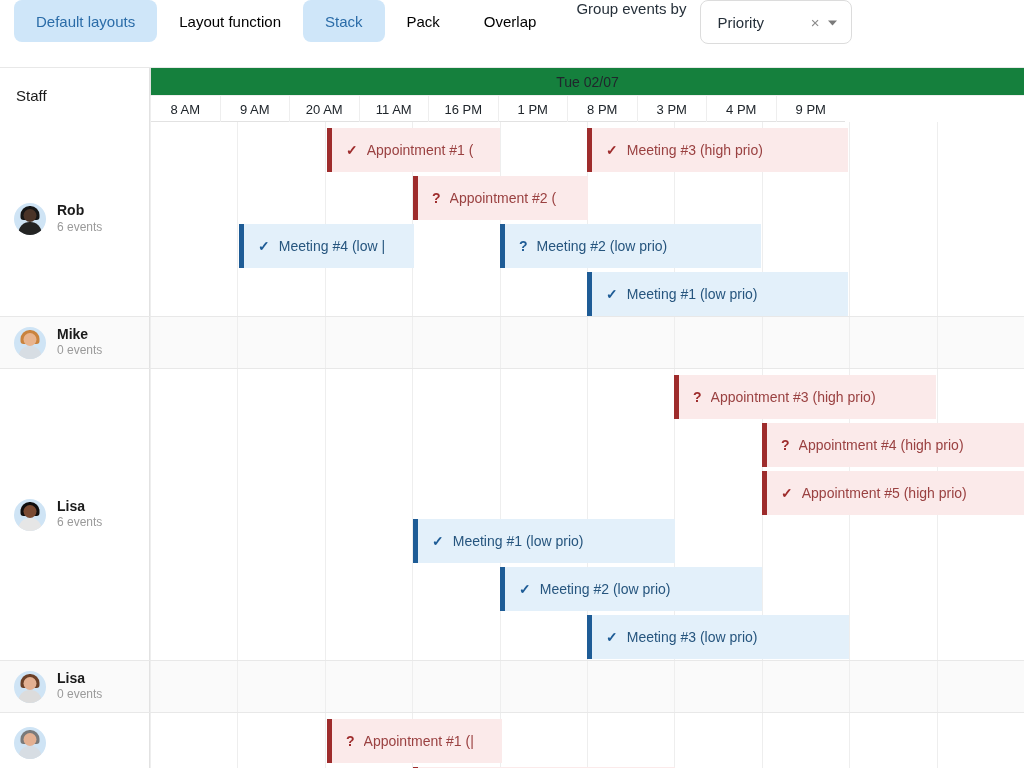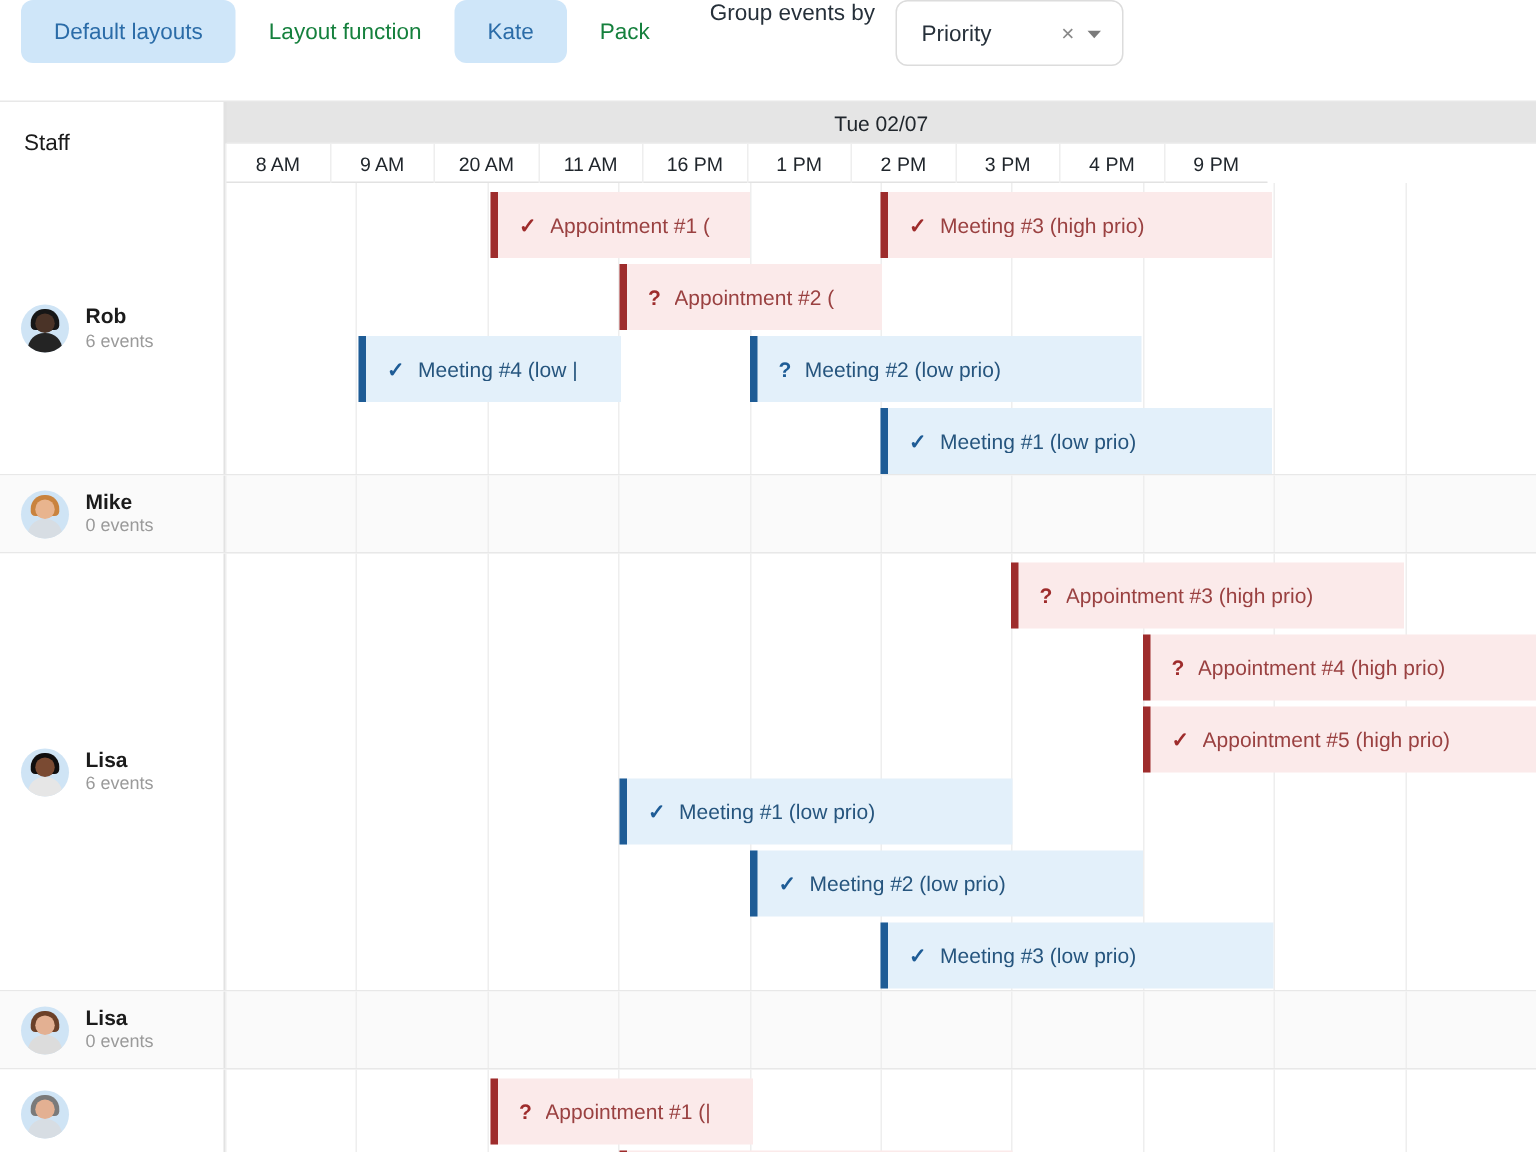--- a/index.html
+++ b/index.html
@@ -22,21 +22,21 @@
     border-bottom: 1px solid #e8e8e8;
   }
   .tbtn {
     height: 42px;
     padding: 0 22px;
     border: none;
     background: transparent;
     border-radius: 8px;
     font-family: "Liberation Sans", sans-serif;
     font-size: 15px;
-    color: #15803d;
+    color: #000000;
     cursor: pointer;
     white-space: nowrap;
     display: flex;
     align-items: center;
     justify-content: center;
   }
   .tbtn.active {
     background: #cfe6f9;
     color: #2b6ca8;
   }
@@ -75,21 +75,21 @@
     background: #fff;
     border-right: 1px solid #e2e2e2;
     z-index: 5;
   }
   #hdr-date {
     position: absolute; left: 150px; top: 0; width: 874px; height: 28px;
     display: flex; align-items: center; justify-content: center;
     font-size: 14px; color: #20262c;
     border-bottom: 1px solid #eeeeee;
     border-left: 1px solid #e2e2e2;
-    background: #e5e5e5;
+    background: #15803d;
   }
   #hdr-hours {
     position: absolute; left: 150px; top: 28px; width: 695px; height: 26px;
     display: flex;
     background: #fff;
     border-bottom: 1px solid #e2e2e2;
   }
   .hour-cell {
     width: 87.4px; height: 26px;
     display: flex; align-items: center; justify-content: center;
@@ -149,22 +149,23 @@
   .event.blue { background: #e3f0fa; border-left: 5px solid #1e5c96; color: #26557e; }
   .event.red .ico  { color: #9e2c2c; }
   .event.blue .ico { color: #1e5c96; }
 </style>
 </head>
 <body>
 
 <div id="toolbar">
   <button class="tbtn active">Default layouts</button>
   <button class="tbtn">Layout function</button>
-  <button class="tbtn active">Kate</button>
+  <button class="tbtn active">Stack</button>
   <button class="tbtn">Pack</button>
+  <button class="tbtn">Overlap</button>
 
   <span id="group-label">Group events by</span>
 
   <div id="group-select">
     <span id="group-value">Priority</span>
     <span class="sel-x">×</span>
     <span class="sel-caret">
       <svg width="13" height="13" viewBox="0 0 13 13" aria-hidden="true">
         <polygon points="2,4.5 11,4.5 6.5,9.5" fill="#7b7b7b"></polygon>
       </svg>
@@ -178,21 +179,21 @@
 
   <div id="hdr-date">Tue 02/07</div>
 
   <div id="hdr-hours">
       <div class="hour-cell">8 AM</div>
       <div class="hour-cell">9 AM</div>
       <div class="hour-cell">20 AM</div>
       <div class="hour-cell">11 AM</div>
       <div class="hour-cell">16 PM</div>
       <div class="hour-cell">1 PM</div>
-      <div class="hour-cell">2 PM</div>
+      <div class="hour-cell">8 PM</div>
       <div class="hour-cell">3 PM</div>
       <div class="hour-cell">4 PM</div>
       <div class="hour-cell">9 PM</div>
     </div>
 
   <div id="body">
       <div class="res-row" style="height: 195px;">
         <div class="lanes">
           <div class="vline" style="left: 0px;"></div>
           <div class="vline" style="left: 87.4px;"></div>

